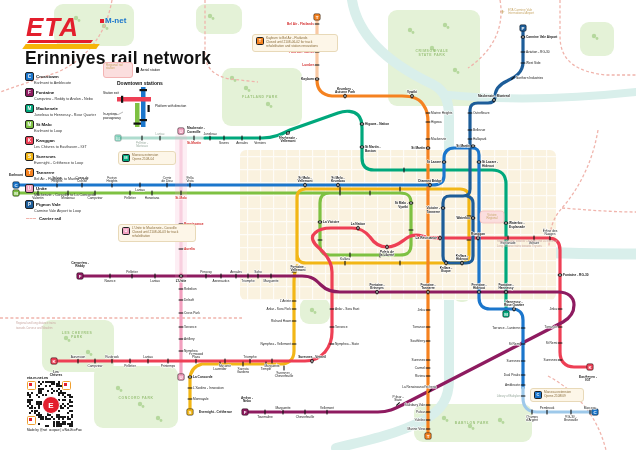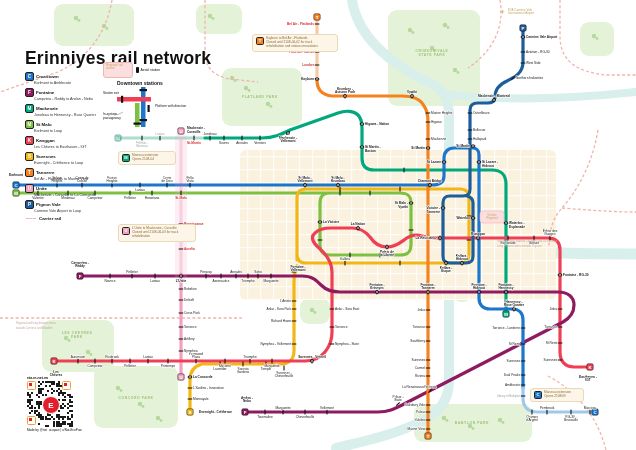--- a/index.html
+++ b/index.html
@@ -599,20 +599,26 @@
         <text x="497" y="246.5" font-size="2.7" fill="#c9a8a2">Long distance trains towards Thysses</text>
         <text x="16" y="324" font-size="2.7" fill="#c9a8a2">Regional and long distance trains</text>
         <text x="16" y="328.5" font-size="2.7" fill="#c9a8a2">towards Corvese and Meadrim</text>
         <text x="505" y="14" font-size="6" fill="#c9a96a" text-anchor="end">✈</text>
         <text font-size="3" fill="#c9a96a"><tspan x="508" y="11">ETA Carmine Vale</tspan><tspan x="508" y="14.4">International Airport</tspan></text>
         <rect x="480" y="211" width="24" height="12" rx="3" fill="#fbdede" stroke="#f3b4b4" stroke-width="0.6"></rect>
         <text font-size="2.8" fill="#c9a96a" text-anchor="middle"><tspan x="492" y="215.5">Victoire</tspan><tspan x="492" y="218.9">Regional</tspan></text>
       </g>
   </svg>
 
+  <div class="ov" id="logo">
+    <div class="eta">ETA</div>
+    <div class="swoosh1"></div>
+    <div class="swoosh2"></div>
+    <div class="mnet"><i></i><span>M-net</span></div>
+  </div>
   <div class="ov" id="title">Erinniyes rail network</div>
 
   <div class="ov" id="legend">
       <div class="lg-row">
         <div class="lg-head">
           <span class="lg-badge" style="background: rgb(27, 118, 204);">C</span>
           <span class="lg-name">Crosstown</span>
         </div>
         <div class="lg-route">Earlmont to Amblecote</div>
       </div>

